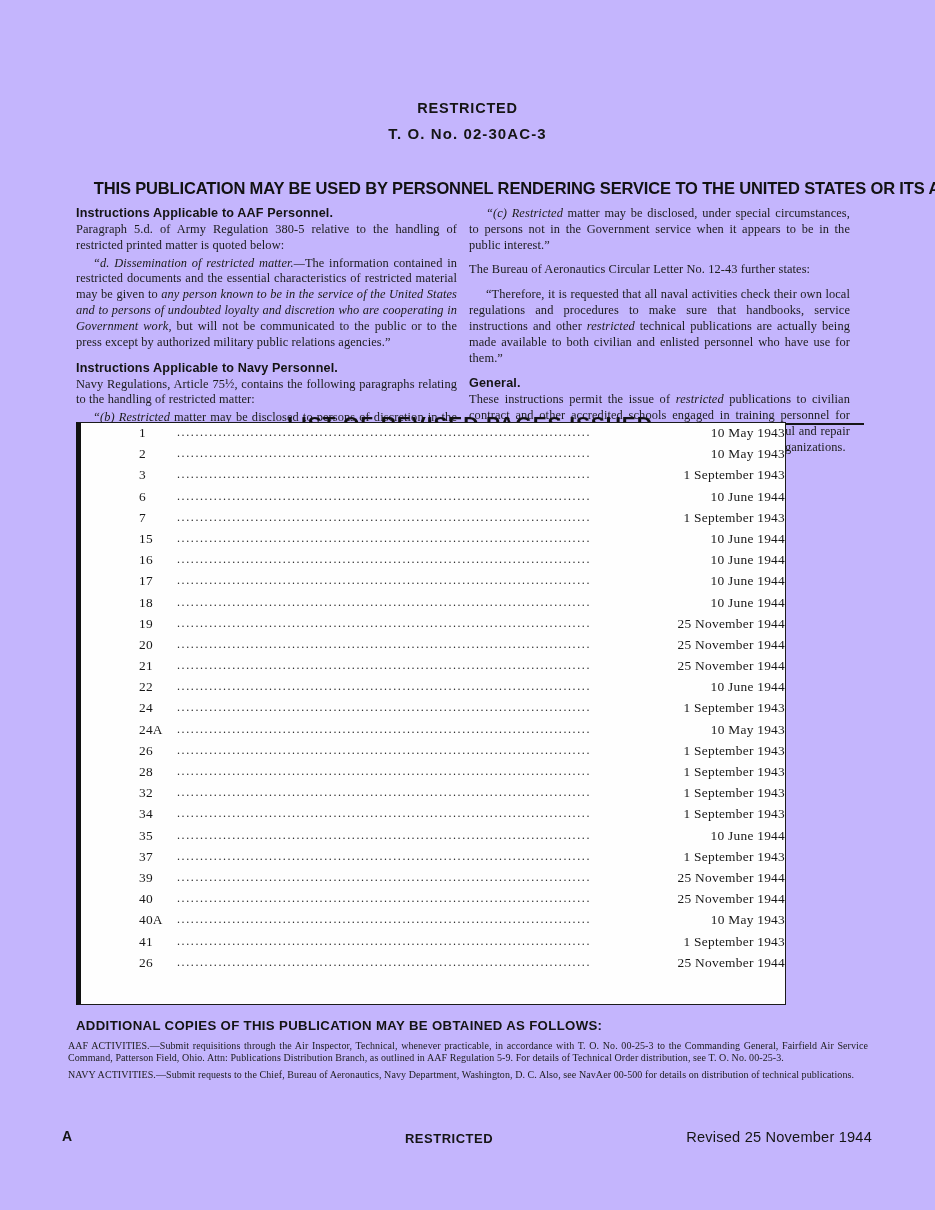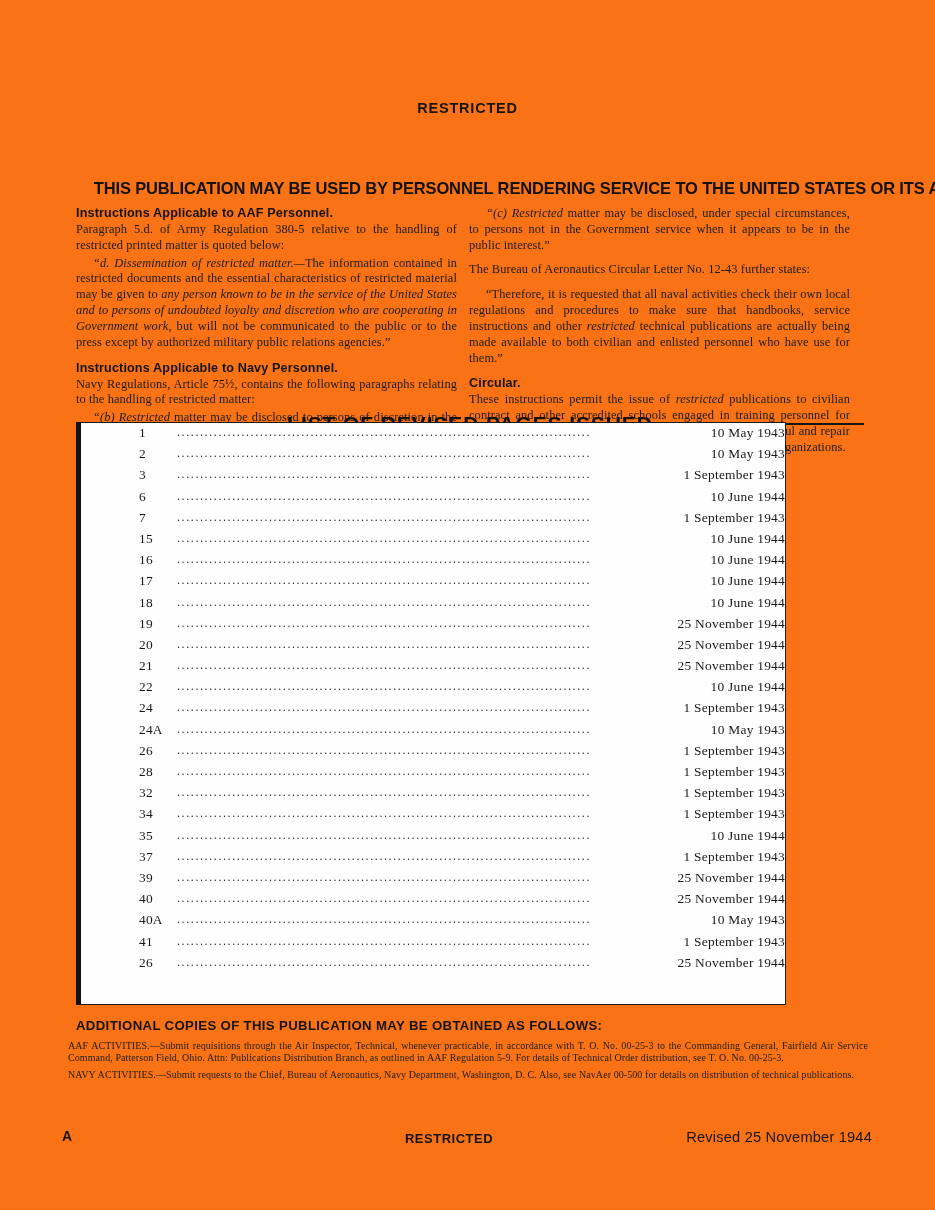--- a/index.html
+++ b/index.html
@@ -11,21 +11,21 @@
     width: 935px;
     height: 1210px;
     position: relative;
     font-family: "Liberation Serif", serif;
     color: #1a1a1a;
     overflow: hidden;
   }
   .page {
     position: absolute;
     inset: 0;
-    background: #f97316;
+    background: #c4b5fd;
   }
 
   
   .doc-header {
     position: absolute;
     top: 100px;
     left: 0;
     right: 0;
     text-align: center;
   }
@@ -283,20 +283,21 @@
     color: #151515;
   }
 </style>
 </head>
 <body>
 
 <div class="page">
 
   <div class="doc-header">
     <div class="restricted">RESTRICTED</div>
+    <div class="to-no">T. O. No. 02-30AC-3</div>
   </div>
 
   <div class="banner-title">THIS PUBLICATION MAY BE USED BY PERSONNEL RENDERING SERVICE TO THE UNITED STATES OR ITS ALLIES</div>
 
   <div class="cols">
 
     <div class="col">
       <div class="sec-head">Instructions Applicable to AAF Personnel.</div>
       <p>Paragraph 5.d. of Army Regulation 380-5 relative to the handling of restricted printed matter is quoted below:</p>
       <p class="indent"><i>“d. Dissemination of restricted matter.—</i><span>The information contained in restricted documents and the essential characteristics of restricted material may be given to </span><i>any person known to be in the service of the United States and to persons of undoubted loyalty and discretion who are cooperating in Government work,</i><span> but will not be communicated to the public or to the press except by authorized military public relations agencies.”</span></p>
@@ -308,21 +309,21 @@
       <p class="indent"><i>“(b) Restricted</i><span> matter may be disclosed to persons of discretion in the Government service when it appears to be in the public interest.</span></p>
     </div>
 
     <div class="col">
       <p class="indent"><i>“(c) Restricted</i><span> matter may be disclosed, under special circumstances, to persons not in the Government service when it appears to be in the public interest.”</span></p>
       <p class="gap-top">The Bureau of Aeronautics Circular Letter No. 12-43 further states:</p>
       <p class="indent gap-top"><span>“Therefore, it is requested that all naval activities check their own local regulations and procedures to make sure that handbooks, service instructions and other </span><i>restricted</i><span> technical publications are actually being made available to both civilian and enlisted personnel who have use for them.”</span></p>
 
       <div class="spacer-sm"></div>
 
-      <div class="sec-head">Circular.</div>
+      <div class="sec-head">General.</div>
       <p><span>These instructions permit the issue of </span><i>restricted</i><span> publications to civilian contract and other accredited schools engaged in training personnel for Government work, to civilian concerns contracting for overhaul and repair of aircraft or aircraft accessories, and to similar commercial organizations.</span></p>
     </div>
 
   </div>
 
   <div class="list-heading-row">
     <div class="rule left"></div>
     <div class="list-heading-text">LIST OF REVISED PAGES ISSUED</div>
     <div class="rule right"></div>
   </div>

